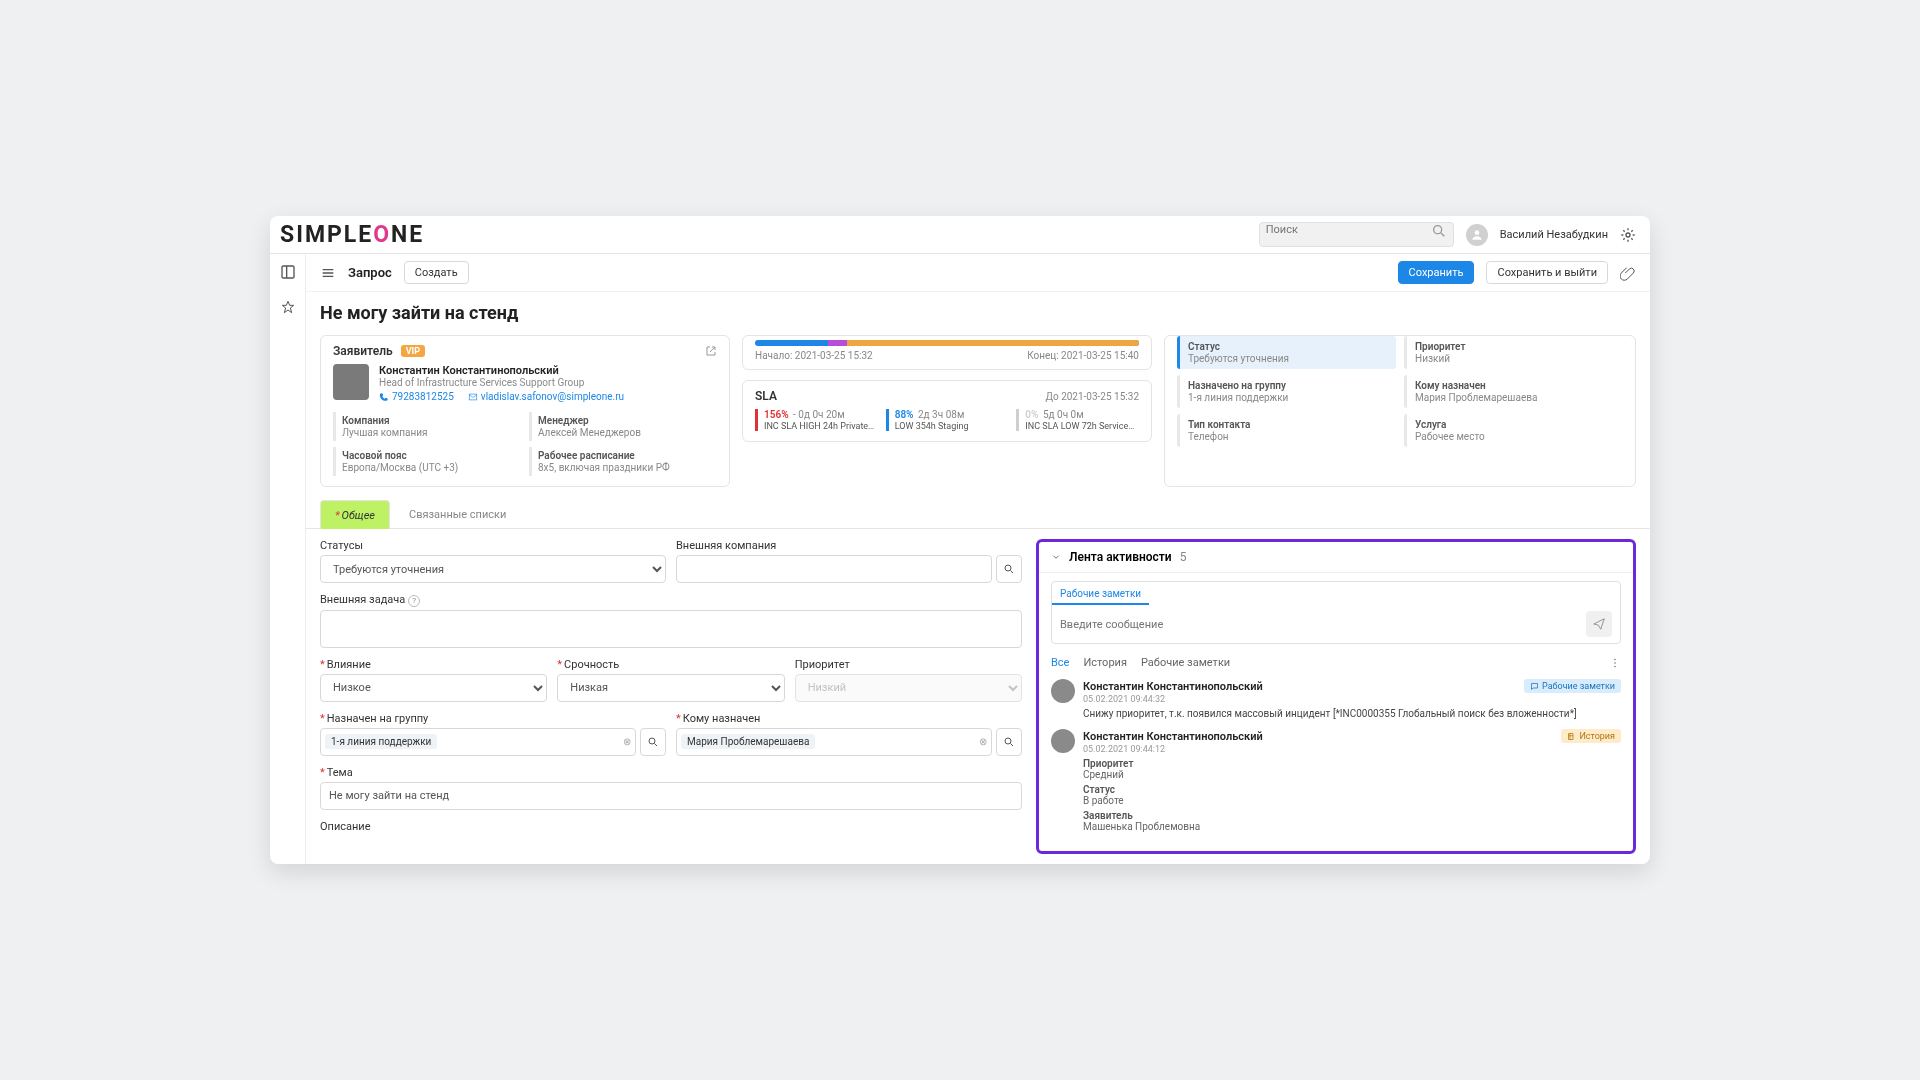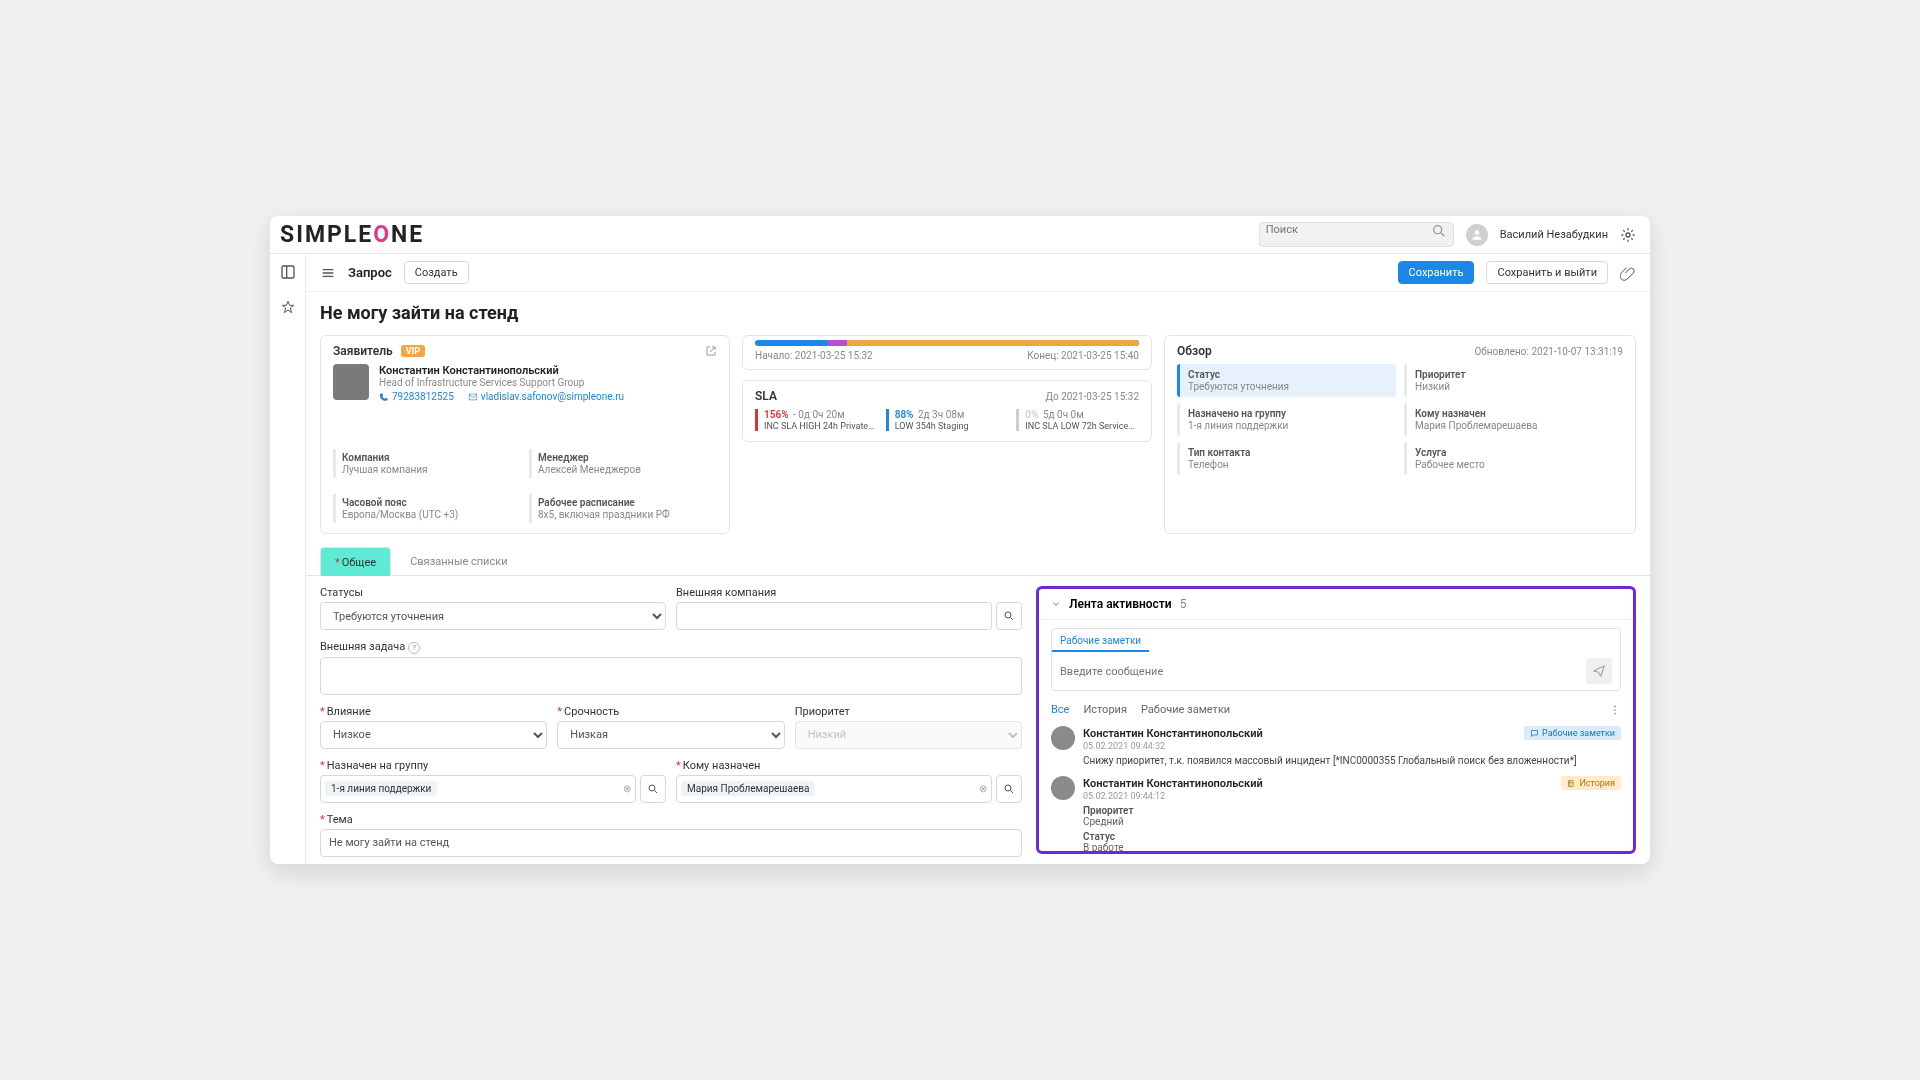--- a/index.html
+++ b/index.html
@@ -29,21 +29,21 @@
 .card-head-left { display:flex; align-items:center; gap:8px; font-size:12px; font-weight:600; color:#333; }
 .vip { background:#f6a640; color:#fff; font-size:9px; font-weight:700; padding:1px 5px; border-radius:3px; }
 .card-small-right { font-size:10px; color:#888; }
 .requester-card { width:410px; }
 .req-top { display:flex; gap:10px; padding:0 12px 10px 12px; }
 .req-photo { width:36px; height:36px; border-radius:4px; background:#7a7a7a; }
 .req-info .name { font-size:11px; font-weight:600; color:#222; }
 .req-info .role { font-size:10px; color:#8a8a8a; }
 .req-contacts { display:flex; gap:14px; margin-top:3px; font-size:10px; }
 .req-contacts span { color:#1c87e6; display:flex; align-items:center; gap:3px; }
-.info-grid { display:grid; grid-template-columns:1fr 1fr; gap:16px 8px; padding:0 12px 10px 12px;margin-top:37px; }
+.info-grid { display:grid; grid-template-columns:1fr 1fr; gap:6px 8px; padding:0 12px 10px 12px; }
 .info-cell { border-left:3px solid #e8e8e8; padding:3px 6px; }
 .info-cell .lbl { font-size:10px; color:#555; font-weight:600; }
 .info-cell .val { font-size:10px; color:#888; margin-top:1px; }
 .time-sla { width:410px; display:flex; flex-direction:column; gap:10px; }
 .timeline-bar { height:6px; border-radius:3px; background:#1c87e6; margin:4px 12px 4px 12px; position:relative; overflow:hidden; }
 .timeline-bar::after { content:''; position:absolute; left:19%; width:5%; height:100%; background:#b84dd8; }
 .timeline-bar .orange { position:absolute; left:24%; right:0; height:100%; background:#f0a63e; }
 .time-row { display:flex; justify-content:space-between; padding:0 12px 8px 12px; font-size:10px; color:#888; }
 .sla-row { display:flex; justify-content:space-between; padding:0 12px 10px 12px; gap:8px; }
 .sla-item { flex:1; border-left:3px solid; padding-left:6px; font-size:10px; }
@@ -52,21 +52,21 @@
 .sla-item .nm { color:#555; font-size:9px; margin-top:1px; overflow:hidden; text-overflow:ellipsis; white-space:nowrap; }
 .overview-card { flex:1; }
 .ov-grid { display:grid; grid-template-columns:1fr 1fr; gap:6px 8px; padding:0 12px 10px 12px; }
 .ov-cell { padding:5px 8px; border-radius:3px; }
 .ov-cell.hl { background:#e6f1fb; border-left:3px solid #1c87e6; }
 .ov-cell:not(.hl) { border-left:3px solid #e8e8e8; }
 .ov-cell .lbl { font-size:10px; color:#555; font-weight:600; }
 .ov-cell .val { font-size:10px; color:#888; margin-top:1px; }
 .tabs-row { display:flex; padding:0 14px; gap:4px; border-bottom:1px solid #e4e4e4; }
 .tab { padding:8px 14px 7px 14px; font-size:11px; color:#888; border:1px solid transparent; border-bottom:none; border-radius:4px 4px 0 0; cursor:pointer; }
-.tab.active { color:#333; border-color:#e4e4e4; background:#5eead4; position:relative; top:1px; }
+.tab.active { color:#333; border-color:#e4e4e4; background:#bef264; position:relative; top:1px;font-style:italic; }
 .tab .req { color:#d33; margin-right:2px; }
 .form-area { flex:1; display:flex; padding:10px 14px; gap:14px; overflow:hidden; }
 .form-left { flex:1; min-width:0; }
 .frow { display:flex; gap:10px; margin-bottom:10px; }
 .fcol { display:flex; flex-direction:column; gap:3px; }
 .flabel { font-size:11px; color:#333; }
 .flabel .req { color:#d33; margin-right:2px; }
 .finput, .fselect { height:28px; border:1px solid #d8d8d8; border-radius:4px; padding:0 8px; font-size:11px; color:#555; background:#fff; width:100%; }
 .finput-wrap { display:flex; gap:4px; }
 .sqbtn { width:28px; height:28px; border:1px solid #d8d8d8; border-radius:4px; background:#fff; display:flex; align-items:center; justify-content:center; cursor:pointer; }
@@ -246,26 +246,20 @@
                 </div>
                 <div class="sla-item" style="border-left-color: rgb(207, 207, 207);">
                   <div><span class="pct" style="color:#cfcfcf">0%</span><span class="dur"> 5д 0ч 0м</span></div>
                   <div class="nm">INC SLA LOW 72h Service…</div>
                 </div>
               </div>
           </div>
         </div>
 
         <div class="card overview-card">
-          <div class="card-head">
-            <div class="card-head-left">
-                <span>Обзор</span>
-              </div>
-            <span class="card-small-right">Обновлено: 2021-10-07 13:31:19</span>
-          </div>
           <div class="ov-grid" id="ov-grid">
               <div class="ov-cell hl">
                 <div class="lbl">Статус</div>
                 <div class="val">Требуются уточнения</div>
               </div>
               <div class="ov-cell">
                 <div class="lbl">Приоритет</div>
                 <div class="val">Низкий</div>
               </div>
               <div class="ov-cell">

